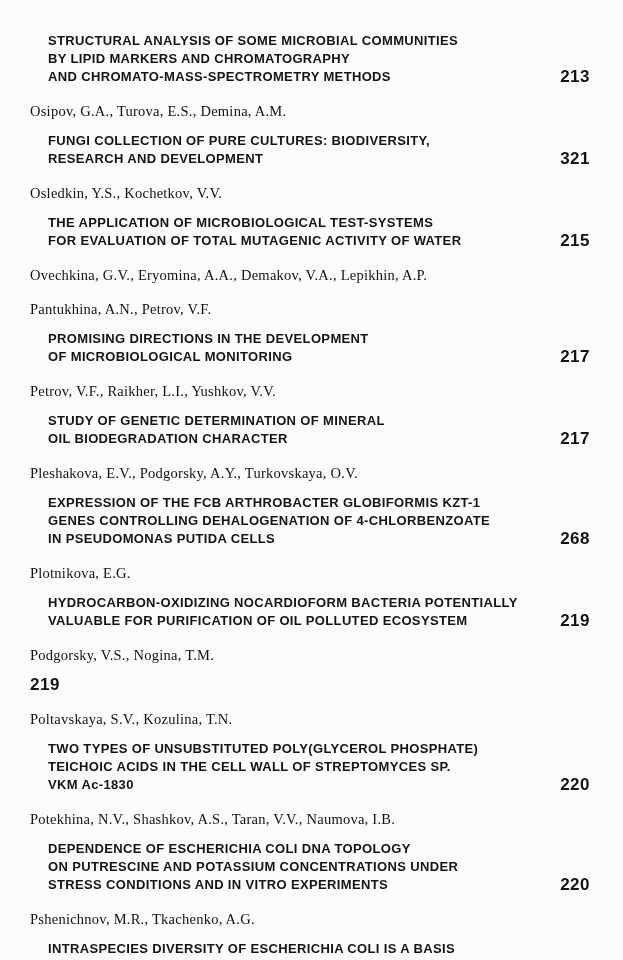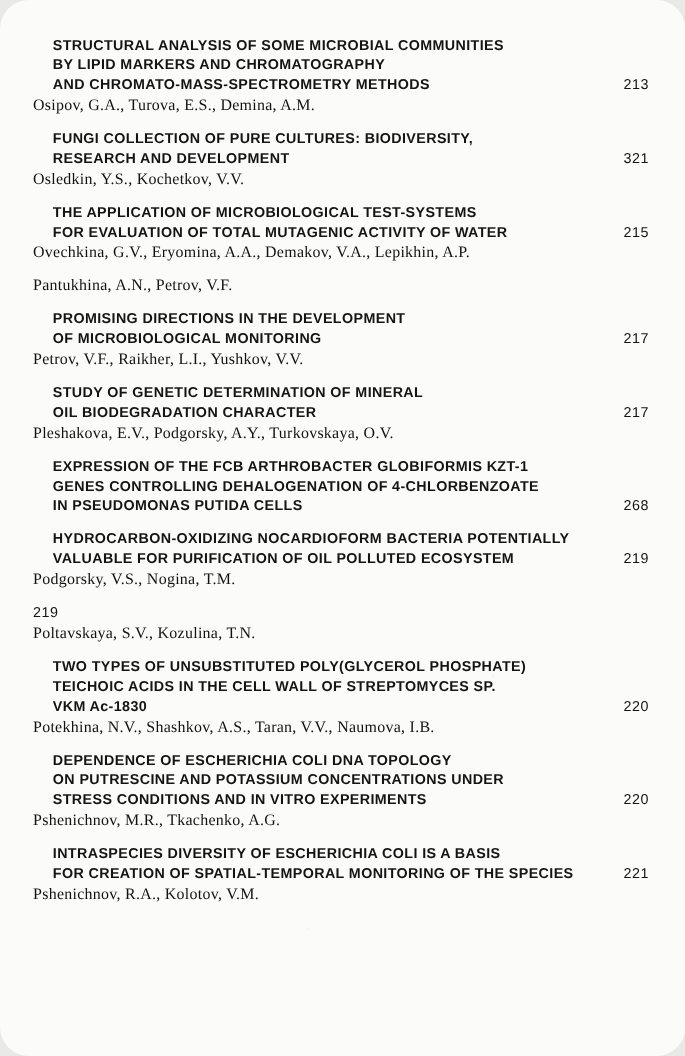--- a/index.html
+++ b/index.html
@@ -15,21 +15,20 @@
     background: #fbfbf9;
     color: #161616;
     box-sizing: border-box;
     padding: 32px 33px 0 30px;
     overflow: hidden;
     
     background-image:
       radial-gradient(circle at 18% 32%, rgba(0,0,0,0.025) 0 1px, transparent 2px),
       radial-gradient(circle at 72% 64%, rgba(0,0,0,0.02) 0 1px, transparent 2px),
       radial-gradient(circle at 45% 88%, rgba(0,0,0,0.02) 0 1px, transparent 2px);
-    border-radius: 26px;
   }
   .entry {
     margin-bottom: 12px;
   }
   .title-row {
     display: flex;
     justify-content: space-between;
     align-items: flex-end;
     gap: 12px;
   }
@@ -38,33 +37,33 @@
     font-weight: 700;
     font-size: 13px;
     line-height: 18px;
     letter-spacing: 0.35px;
     white-space: pre-line;
     padding-left: 18px;
     color: #141414;
   }
   .page-num {
     font-family: "Liberation Sans", sans-serif;
-    font-weight: 400;
-    font-size: 13px;
+    font-weight: 700;
+    font-size: 17px;
     line-height: 18px;
     letter-spacing: 0.5px;
     flex: 0 0 auto;
     color: #141414;
   }
   .authors {
     font-family: "Liberation Serif", serif;
     font-size: 14.5px;
     line-height: 18px;
     letter-spacing: 0.25px;
-    margin-top: 1px;
+    margin-top: 16px;
     color: #121212;
   }
   .footer-page {
     font-family: "Liberation Serif", serif;
     font-size: 15.5px;
     line-height: 18px;
     letter-spacing: 0.5px;
     color: #121212;
   }
 </style>
@@ -123,20 +122,21 @@
     <div class="authors">Pleshakova, E.V., Podgorsky, A.Y., Turkovskaya, O.V.</div>
   </div>
 
   <div class="entry">
     <div class="title-row">
       <div class="title">EXPRESSION OF THE FCB ARTHROBACTER GLOBIFORMIS KZT-1
 GENES CONTROLLING DEHALOGENATION OF 4-CHLORBENZOATE
 IN PSEUDOMONAS PUTIDA CELLS</div>
       <div class="page-num">268</div>
     </div>
+    <div class="authors">Plotnikova, E.G.</div>
   </div>
 
   <div class="entry">
     <div class="title-row">
       <div class="title">HYDROCARBON-OXIDIZING NOCARDIOFORM BACTERIA POTENTIALLY
 VALUABLE FOR PURIFICATION OF OIL POLLUTED ECOSYSTEM</div>
       <div class="page-num">219</div>
     </div>
     <div class="authors">Podgorsky, V.S., Nogina, T.M.</div>
   </div>

